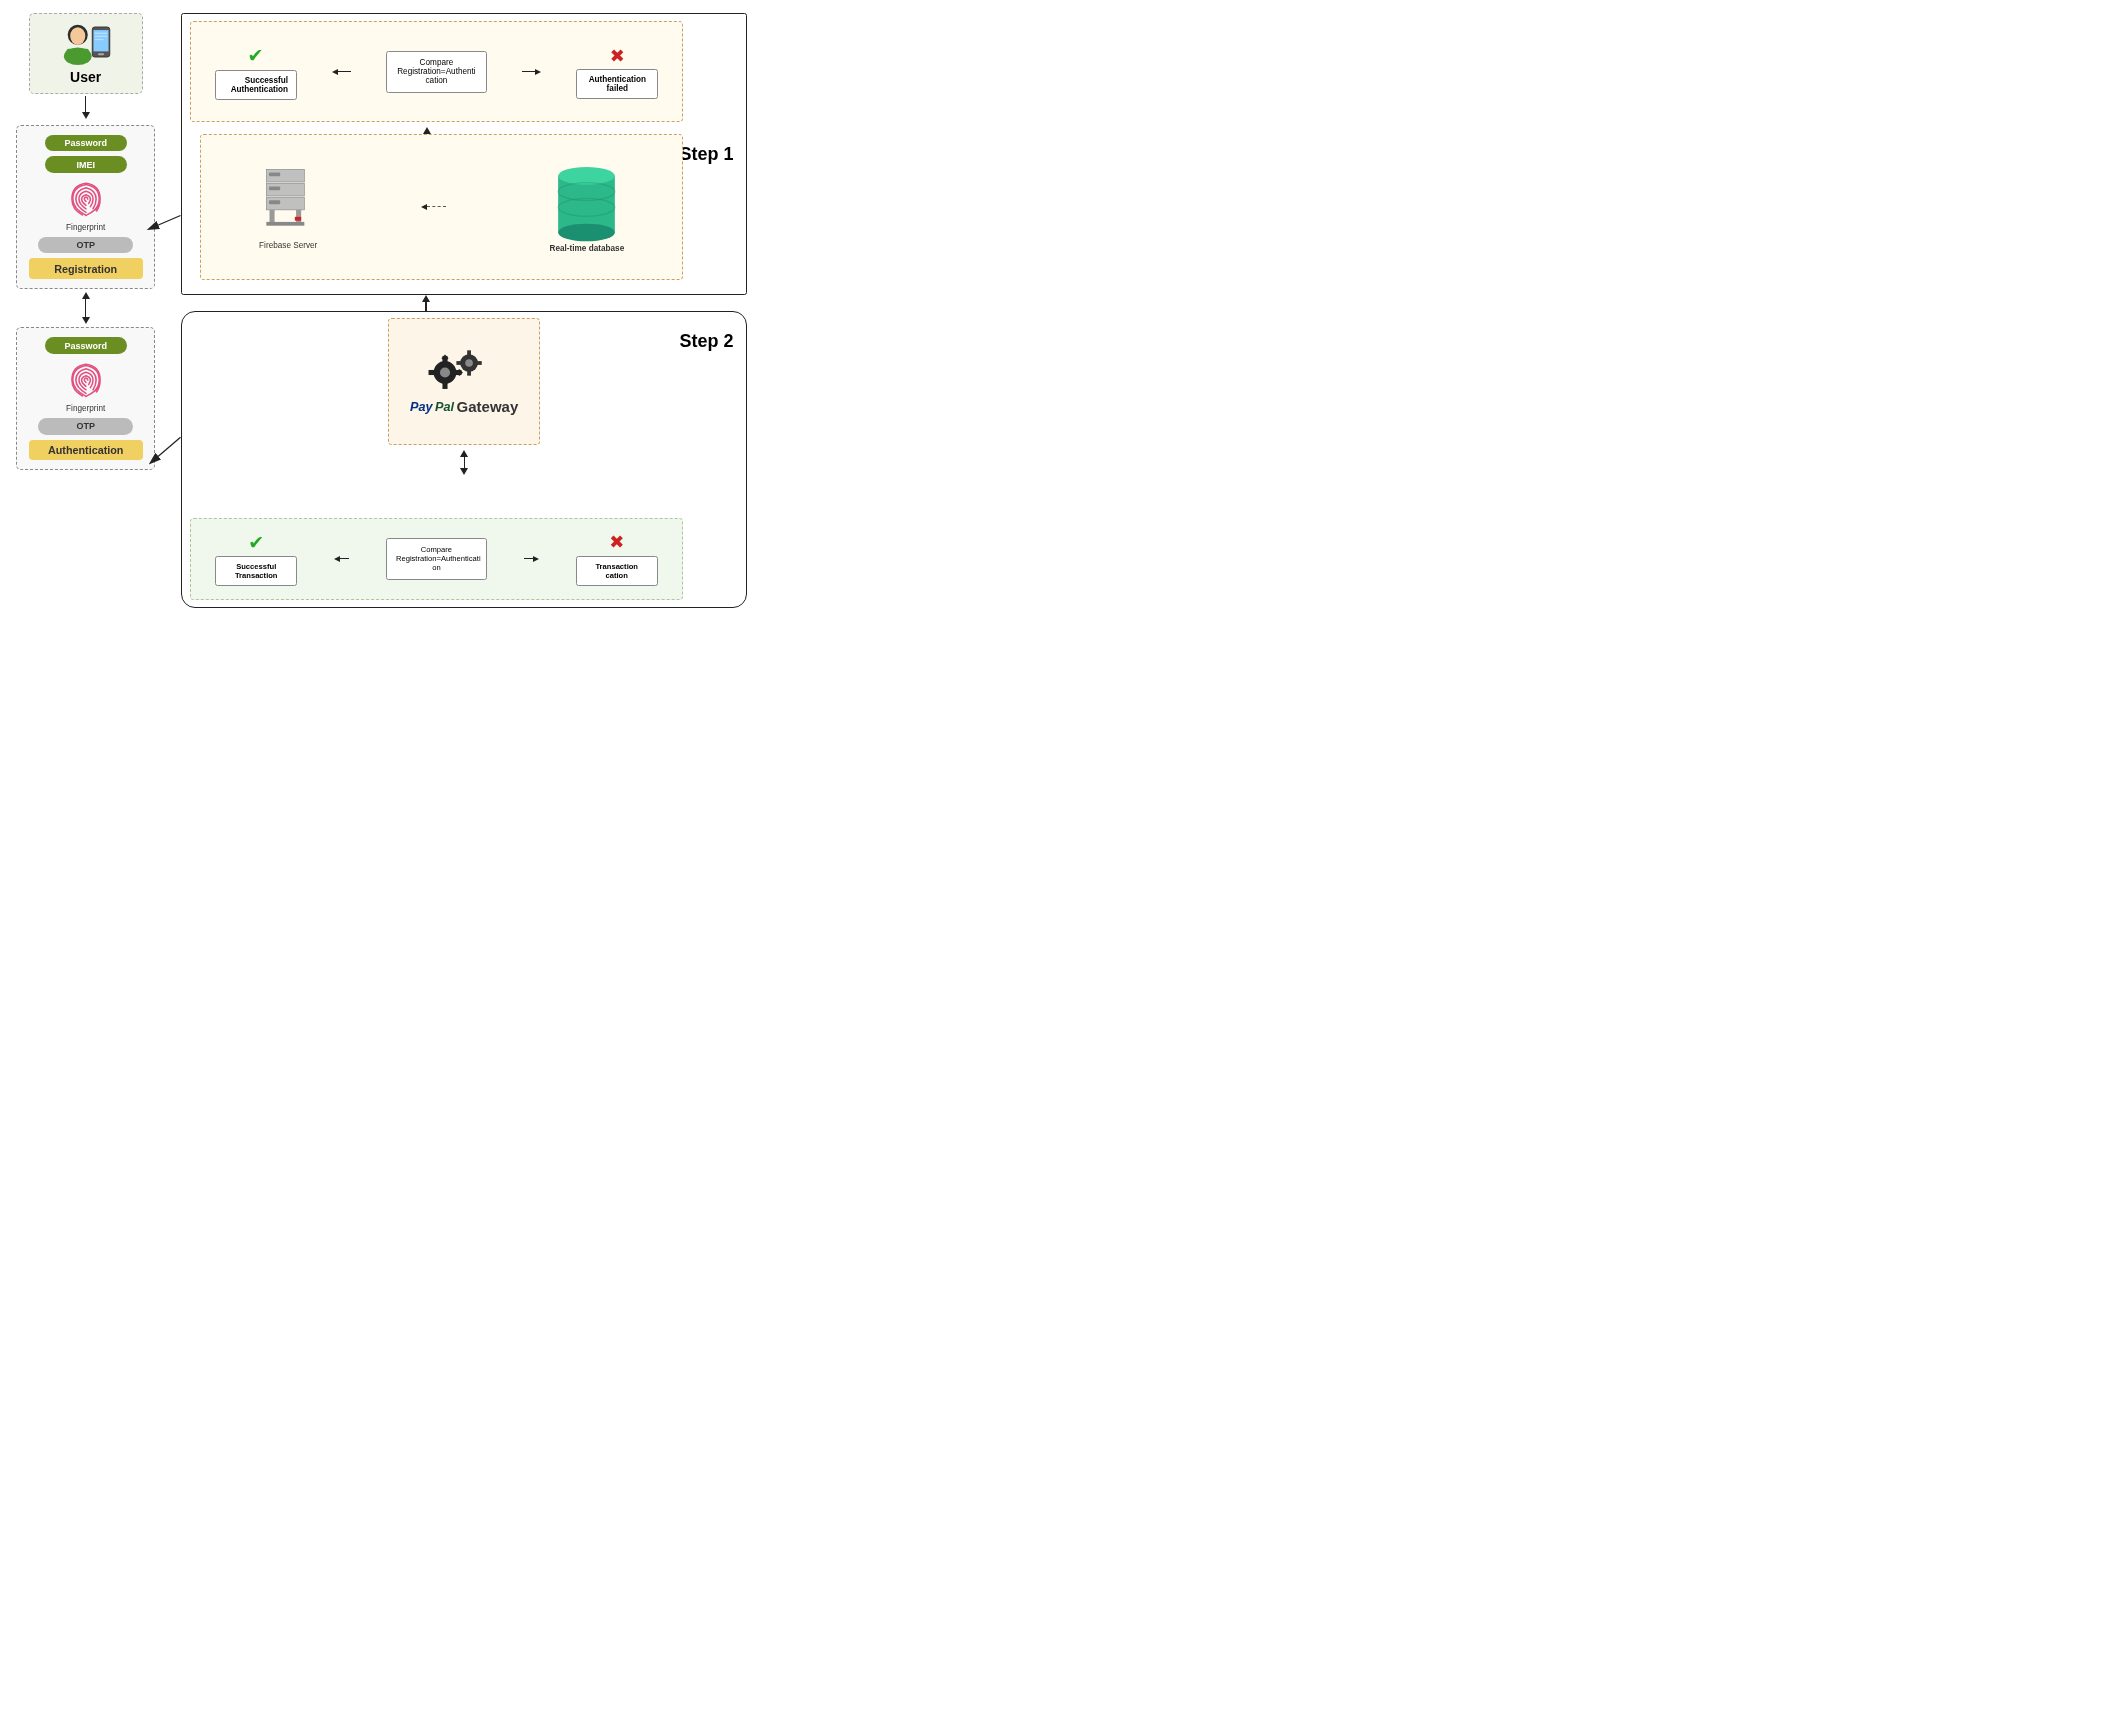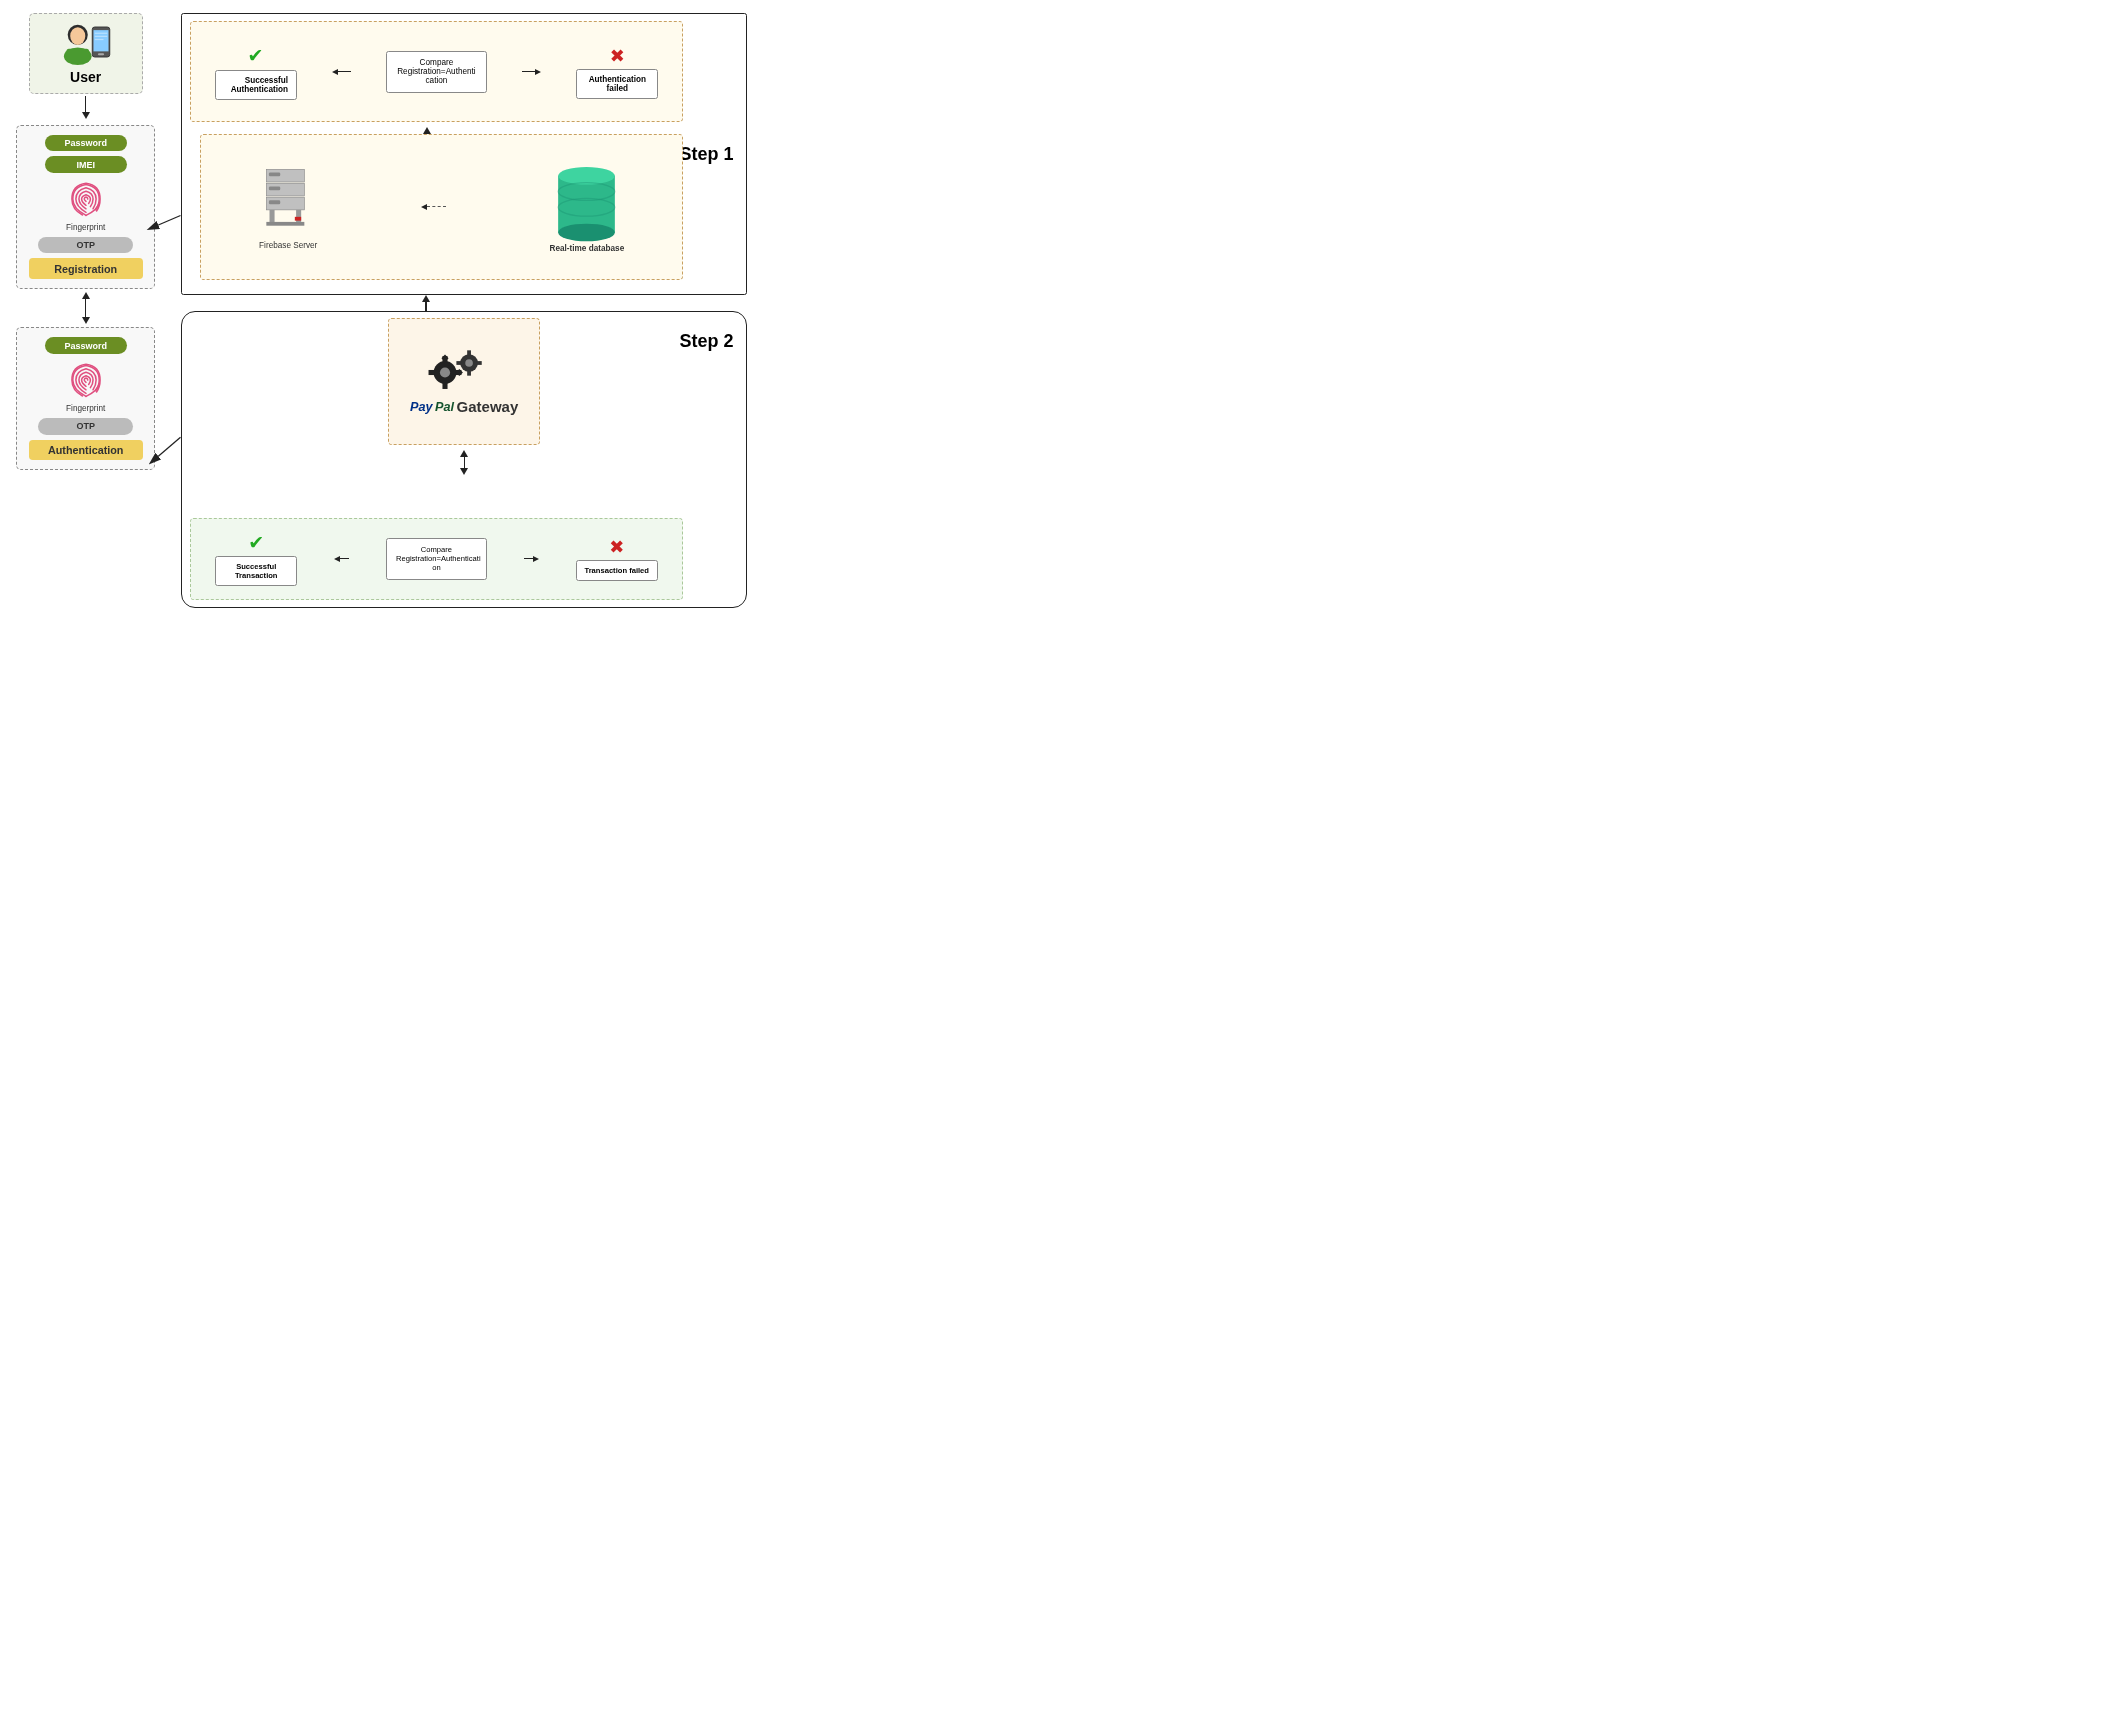--- a/index.html
+++ b/index.html
@@ -590,21 +590,21 @@
 
         <div style="display:flex;align-items:center;">
           <div class="harrow-line" style="width:9.5px;"></div>
           <div class="harrow-head-right"></div>
         </div>
 
         <div class="failed-box">
           <div class="x-icon">✖</div>
           <div class="failed-rect">
             <div style="font-size:7.6px;font-weight:bold;">Transaction
-failed</div>
+cation</div>
           </div>
         </div>
 
       </div>
 
     </div>
 
   </div>
 
   <svg style="position:absolute;top:0;left:0;width:100%;height:100%;pointer-events:none;" viewBox="0 0 1200 980" width="760" height="621">

